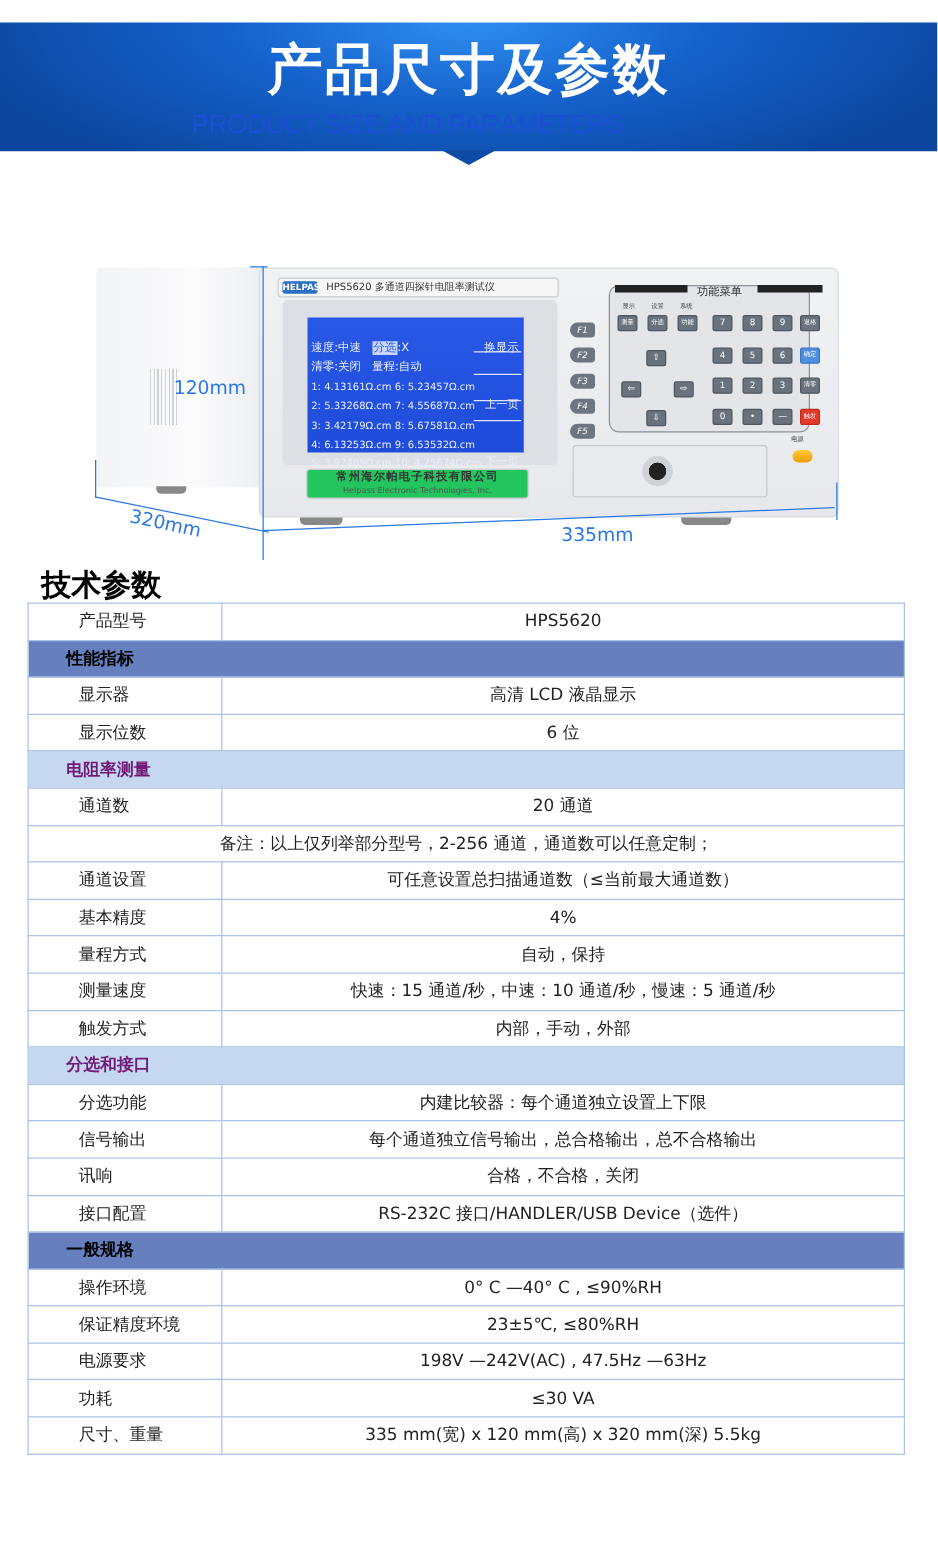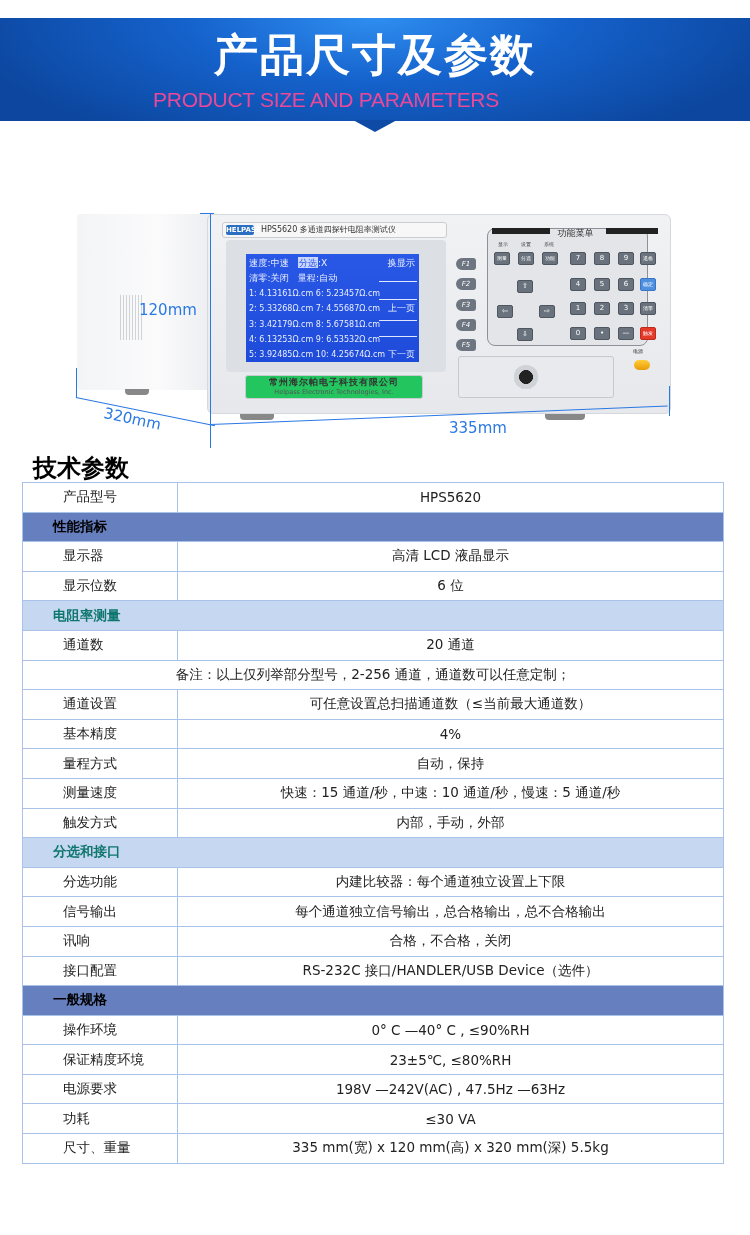--- a/index.html
+++ b/index.html
@@ -17,21 +17,21 @@
     border-left: 22px solid transparent; border-right: 22px solid transparent;
     border-top: 12px solid #0e4ba6;
   }
   .banner-title {
     position: absolute; left: 0; top: 26px; width: 750px; text-align: center;
     color: #fff; font-size: 44px; font-weight: bold; letter-spacing: 2px;
     font-family: "DejaVu Sans", sans-serif;
   }
   .banner-subtitle {
     position: absolute; left: 0; top: 88px; width: 652px; text-align: center;
-    color: #ec4899; font-size: 21px; letter-spacing: -0.3px;
+    color: #1d4ed8; font-size: 21px; letter-spacing: -0.3px;
     font-family: "Liberation Sans", sans-serif;
   }
   .dev-side {
     position: absolute; left: 77px; top: 214px; width: 134px; height: 176px;
     background: linear-gradient(90deg, #f3f4f6 0%, #fbfbfc 60%, #eceef1 100%);
     border-radius: 4px 0 0 4px;
   }
   .dev-vents { position: absolute; left: 120px; top: 295px; width: 22px; height: 45px;
     background: repeating-linear-gradient(90deg, #cfd3d8 0 1px, transparent 1px 3px); }
   .dev-foot { position: absolute; height: 6px; background: #555; border-radius: 0 0 4px 4px; opacity: .7; }
@@ -48,21 +48,21 @@
   }
   .dev-logo { position: absolute; left: 3px; top: 2px; width: 28px; height: 10px; background: #2b6fc2; color: #fff;
     font-size: 7px; line-height: 10px; font-weight: bold; text-align: center; border-radius: 2px; }
   .dev-model { position: absolute; left: 38px; top: 0; white-space: nowrap; }
 
   .lcd-bezel { position: absolute; left: 226px; top: 240px; width: 220px; height: 132px;
     background: #dcdfe3; border-radius: 4px; }
   .lcd {
     position: absolute; left: 246px; top: 254px; width: 173px; height: 108px;
     background: linear-gradient(180deg, #2a58e6 0%, #1e4bd9 100%);
-    color: #e9eeff; font-size: 9.2px; line-height: 15.6px; padding: 1px 3px;
+    color: #e9eeff; font-size: 9.2px; line-height: 15.6px; padding: 17px 3px;
     font-family: "DejaVu Sans", sans-serif;
   }
   .lcd-row { position: relative; height: 15.4px; white-space: nowrap; }
   .lcd-r { position: absolute; right: 1px; top: 0; }
   .lcd-hl { background: #c9d6ff; color: #2a58e6; padding: 0 1px; }
   .lcd-line { position: absolute; right: 2px; width: 38px; height: 1px; background: #dfe6ff; }
   .lcd-small { font-size: 8px; }
 
   .dev-nameplate { position: absolute; left: 245px; top: 375px; width: 178px; height: 24px;
     background: #22c55e; border: 1px solid #c9ccd1; border-radius: 3px; text-align: center; }
@@ -94,21 +94,21 @@
   .dim-line { position: absolute; background: #2a78e4; }
   .dim-text { position: absolute; color: #2a78e4; font-size: 15px; font-family: "DejaVu Sans", sans-serif; }
 
   
   .spec-heading { position: absolute; left: 33px; top: 452px; font-size: 24px; color: #000000; font-weight: bold; }
   .spec-table { position: absolute; left: 22px; top: 482px; width: 702px; border-collapse: collapse; }
   .spec-table td { border: 1px solid #a9c3e8; height: 29.6px; font-size: 13.5px; color: #222; }
   .spec-table td.k { width: 155px; padding-left: 40px; }
   .spec-table td.v { text-align: center; }
   .spec-table tr.sec-dark td { background: #667fbf; color: #000000; font-weight: bold; padding-left: 30px; }
-  .spec-table tr.sec-light td { background: #c6d8f1; color: #0f766e; font-weight: bold; padding-left: 30px; }
+  .spec-table tr.sec-light td { background: #c6d8f1; color: #701a75; font-weight: bold; padding-left: 30px; }
   .spec-table td.note { text-align: center; }
 </style>
 </head>
 <body>
 
 <div class="banner"></div>
 <div class="banner-notch"></div>
 <div class="banner-title">产品尺寸及参数</div>
 <div class="banner-subtitle">PRODUCT SIZE AND PARAMETERS</div>
 

